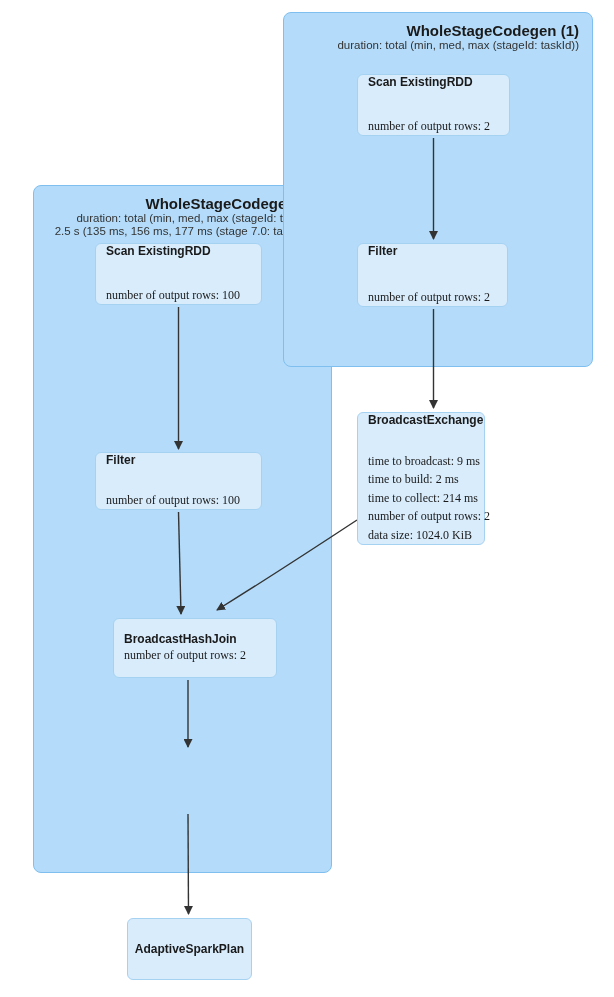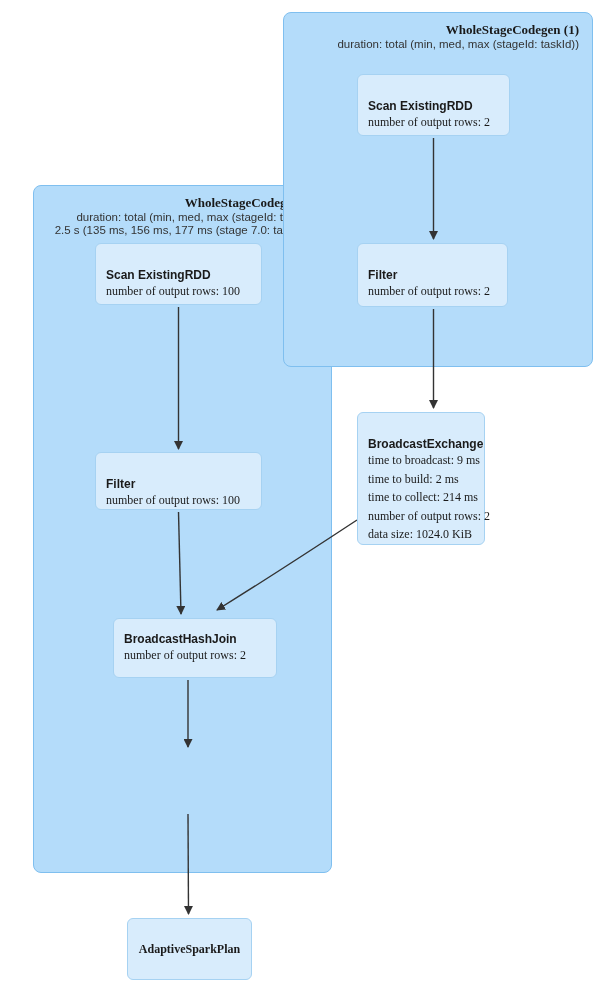--- a/index.html
+++ b/index.html
@@ -31,45 +31,44 @@
   #cluster-left  { left: 33px;  top: 185px; width: 299px; height: 688px; }
   #cluster-right { left: 283px; top: 12px;  width: 310px; height: 355px; }
   .cluster-header {
     position: absolute;
     top: 0; left: 0; right: 0;
     text-align: right;
     padding: 9px 13px 0 0;
     white-space: nowrap;
   }
   .cluster-label {
-    font-size: 13px;
+    font-size: 15px;
     font-weight: bold;
     color: var(--text-primary);
-    font-family: Liberation Serif, serif;
   }
   .cluster-duration {
     margin-top: 0;
     font-size: 11.5px;
     line-height: 13px;
     color: var(--text-secondary);
   }
   .edges-layer {
     position: absolute;
     left: 0; top: 0;
     width: 614px; height: 997px;
     pointer-events: none;
   }
   .edge { stroke: var(--edge-color); stroke-width: 1.4; fill: none; }
   .arrow-head { fill: var(--edge-color); }
   .node {
     position: absolute;
     background: var(--node-fill);
     border: 1px solid var(--node-border);
     border-radius: 6px;
-    padding: 24px 10px;
+    padding: 0 10px;
     display: flex;
     flex-direction: column;
     justify-content: space-between;
     font-size: 12px;
     color: var(--text-primary);
     white-space: nowrap;
   }
   .node-title { font-weight: bold; }
   .node-metrics { line-height: 18.5px; font-family: Liberation Serif, serif; }
   .node.centered {
@@ -78,21 +77,21 @@
     text-align: center;
     padding: 4px;
   }
   #node-scan1     { left: 357px; top: 74px;  width: 153px; height: 62px; }
   #node-filter1   { left: 357px; top: 243px; width: 151px; height: 64px; }
   #node-scan2     { left: 95px;  top: 243px; width: 167px; height: 62px; }
   #node-filter2   { left: 95px;  top: 452px; width: 167px; height: 58px; }
   #node-bexchange { left: 357px; top: 412px; width: 128px; height: 133px; }
   #node-bhj       { left: 113px; top: 618px; width: 164px; height: 60px; justify-content: center; }
   #node-project   { left: 162px; top: 751px; width: 53px;  height: 61px; }
-  #node-adaptive  { left: 127px; top: 918px; width: 125px; height: 62px; font-family: Liberation Serif, serif; }
+  #node-adaptive  { left: 127px; top: 918px; width: 125px; height: 62px; }
 </style>
 </head>
 <body>
 
 <div class="canvas">
 
   <div class="cluster" id="cluster-left">
     <div class="cluster-header">
       <div class="cluster-label">WholeStageCodegen (2)</div>
       <div class="cluster-duration">

